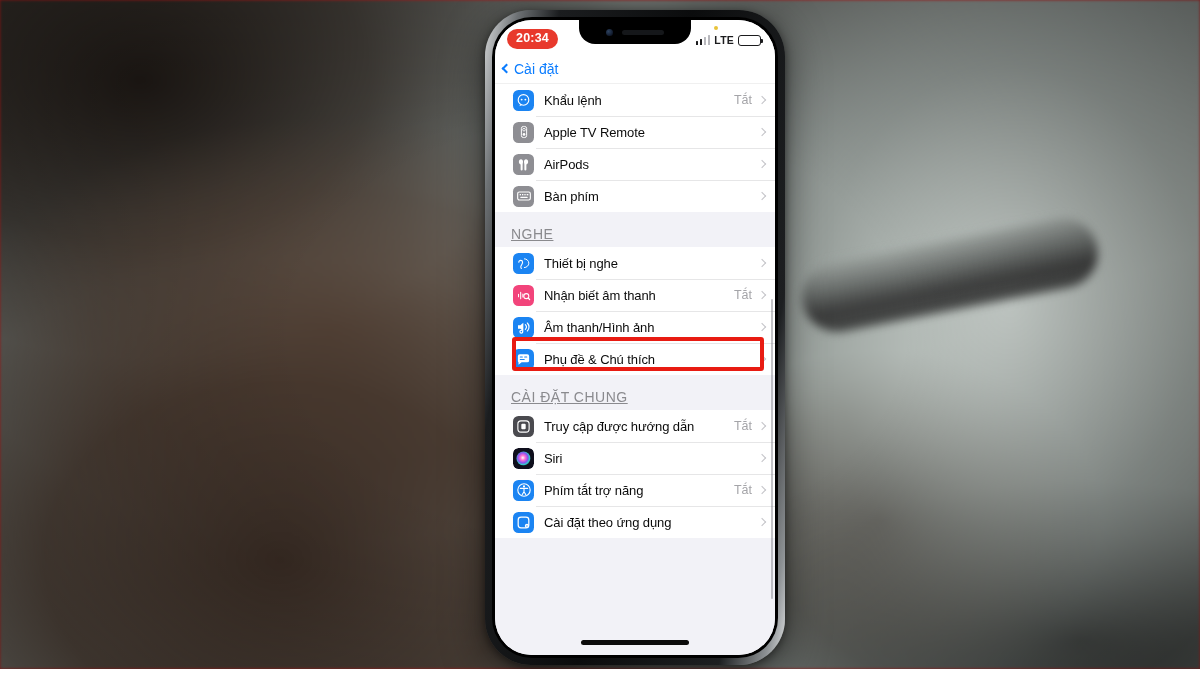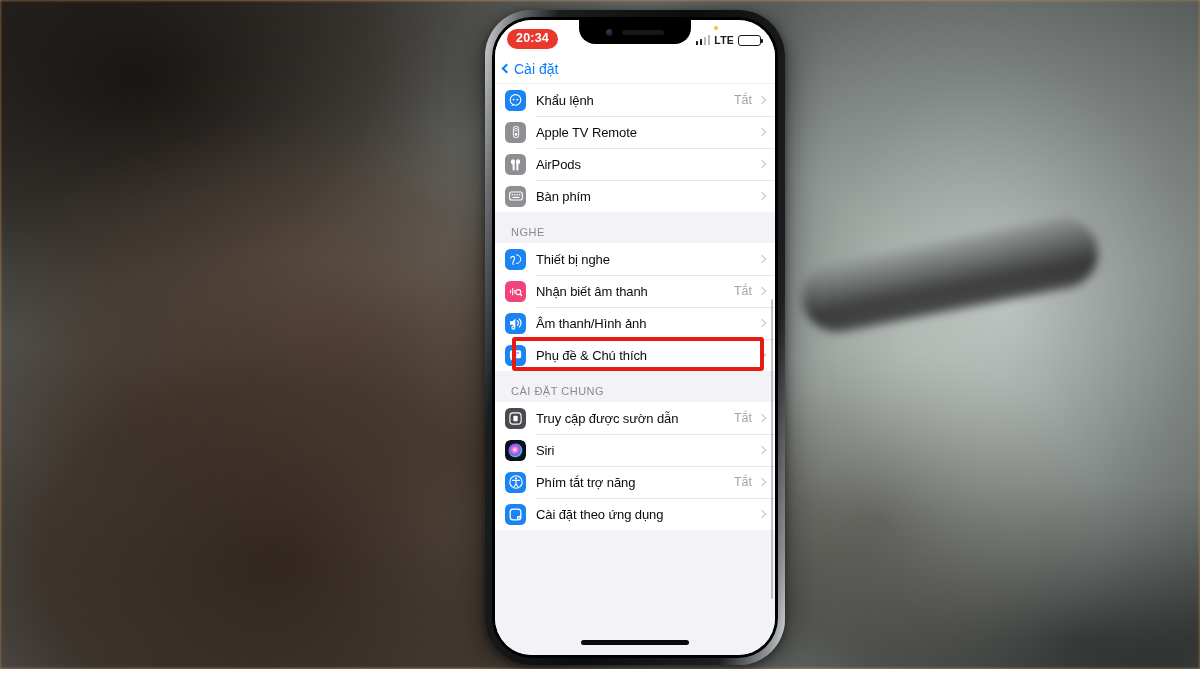--- a/index.html
+++ b/index.html
@@ -9,21 +9,21 @@
     height: 675px;
     overflow: hidden;
     font-family: "Liberation Sans", sans-serif;
   }
 
   
   .stage {
     position: relative;
     width: 1200px;
     height: 669px;
-    background: #fdba74;
+    background: #b91c1c;
     overflow: hidden;
   }
   .bg {
     position: absolute;
     inset: 0;
     background:
       
       radial-gradient(ellipse 420px 520px at 1010px 300px, rgba(205,212,208,0.95) 0%, rgba(168,176,172,0.5) 45%, rgba(120,128,124,0) 78%),
       
       radial-gradient(ellipse 200px 600px at 640px 260px, rgba(196,202,198,0.75) 0%, rgba(150,158,154,0.25) 50%, rgba(100,108,104,0) 80%),
@@ -206,21 +206,21 @@
     background: #f2f2f7;
     overflow: hidden;
   }
   .group {
     background: #fff;
   }
   .row {
     display: flex;
     align-items: center;
     height: 32px;
-    padding-left: 10px;
+    padding-left: 18px;
     padding-right: 10px;
     position: relative;
     cursor: pointer;
     background: #fff;
   }
   .row + .row::before {
     content: "";
     position: absolute;
     left: 41px; right: 0; top: 0;
     height: 0.5px;
@@ -253,26 +253,27 @@
     margin-right: 7px;
   }
   .chev-right {
     width: 6px; height: 6px;
     border-top: 1.6px solid #c4c4c8;
     border-right: 1.6px solid #c4c4c8;
     transform: rotate(45deg);
     flex: 0 0 auto;
   }
   .section-head {
-    font-size: 11px;
+    font-size: 14px;
     color: #8a8a8e;
     letter-spacing: 0.5px;
     padding: 14px 0 5px 16px;
     background: #f2f2f7;
     text-transform: uppercase;
+    text-decoration: underline;
   }
 
   
   .highlight-box {
     position: absolute;
     left: 17px;
     right: 11px;
     top: 262px;
     height: 34px;
     border: 4px solid #e81b12;
@@ -450,21 +451,21 @@
               </div>
               <div class="section-head">CÀI ĐẶT CHUNG</div>
               <div class="group">
                 <div class="row">
                   <span class="ico" style="background: rgb(74, 74, 79);">
                     <svg width="15" height="15" viewBox="0 0 24 24">
                       <rect x="3" y="3" width="18" height="18" rx="5" fill="none" stroke="white" stroke-width="1.8"></rect>
                       <rect x="8.5" y="7.5" width="7" height="9" rx="1.6" fill="white"></rect>
                     </svg>
                   </span>
-                  <span class="row-label">Truy cập được sườn dẫn</span>
+                  <span class="row-label">Truy cập được hướng dẫn</span>
                   <span class="row-value">Tắt</span>
                   <span class="chev-right"></span>
                 </div>
                 <div class="row">
                   <span class="ico" style="background: transparent;">
                     <svg width="21" height="21" viewBox="0 0 24 24">
                       <defs>
                         <radialGradient id="sg" cx="45%" cy="45%" r="62%">
                           <stop offset="0%" stop-color="#ffffff"></stop>
                           <stop offset="28%" stop-color="#ff72d4"></stop>

